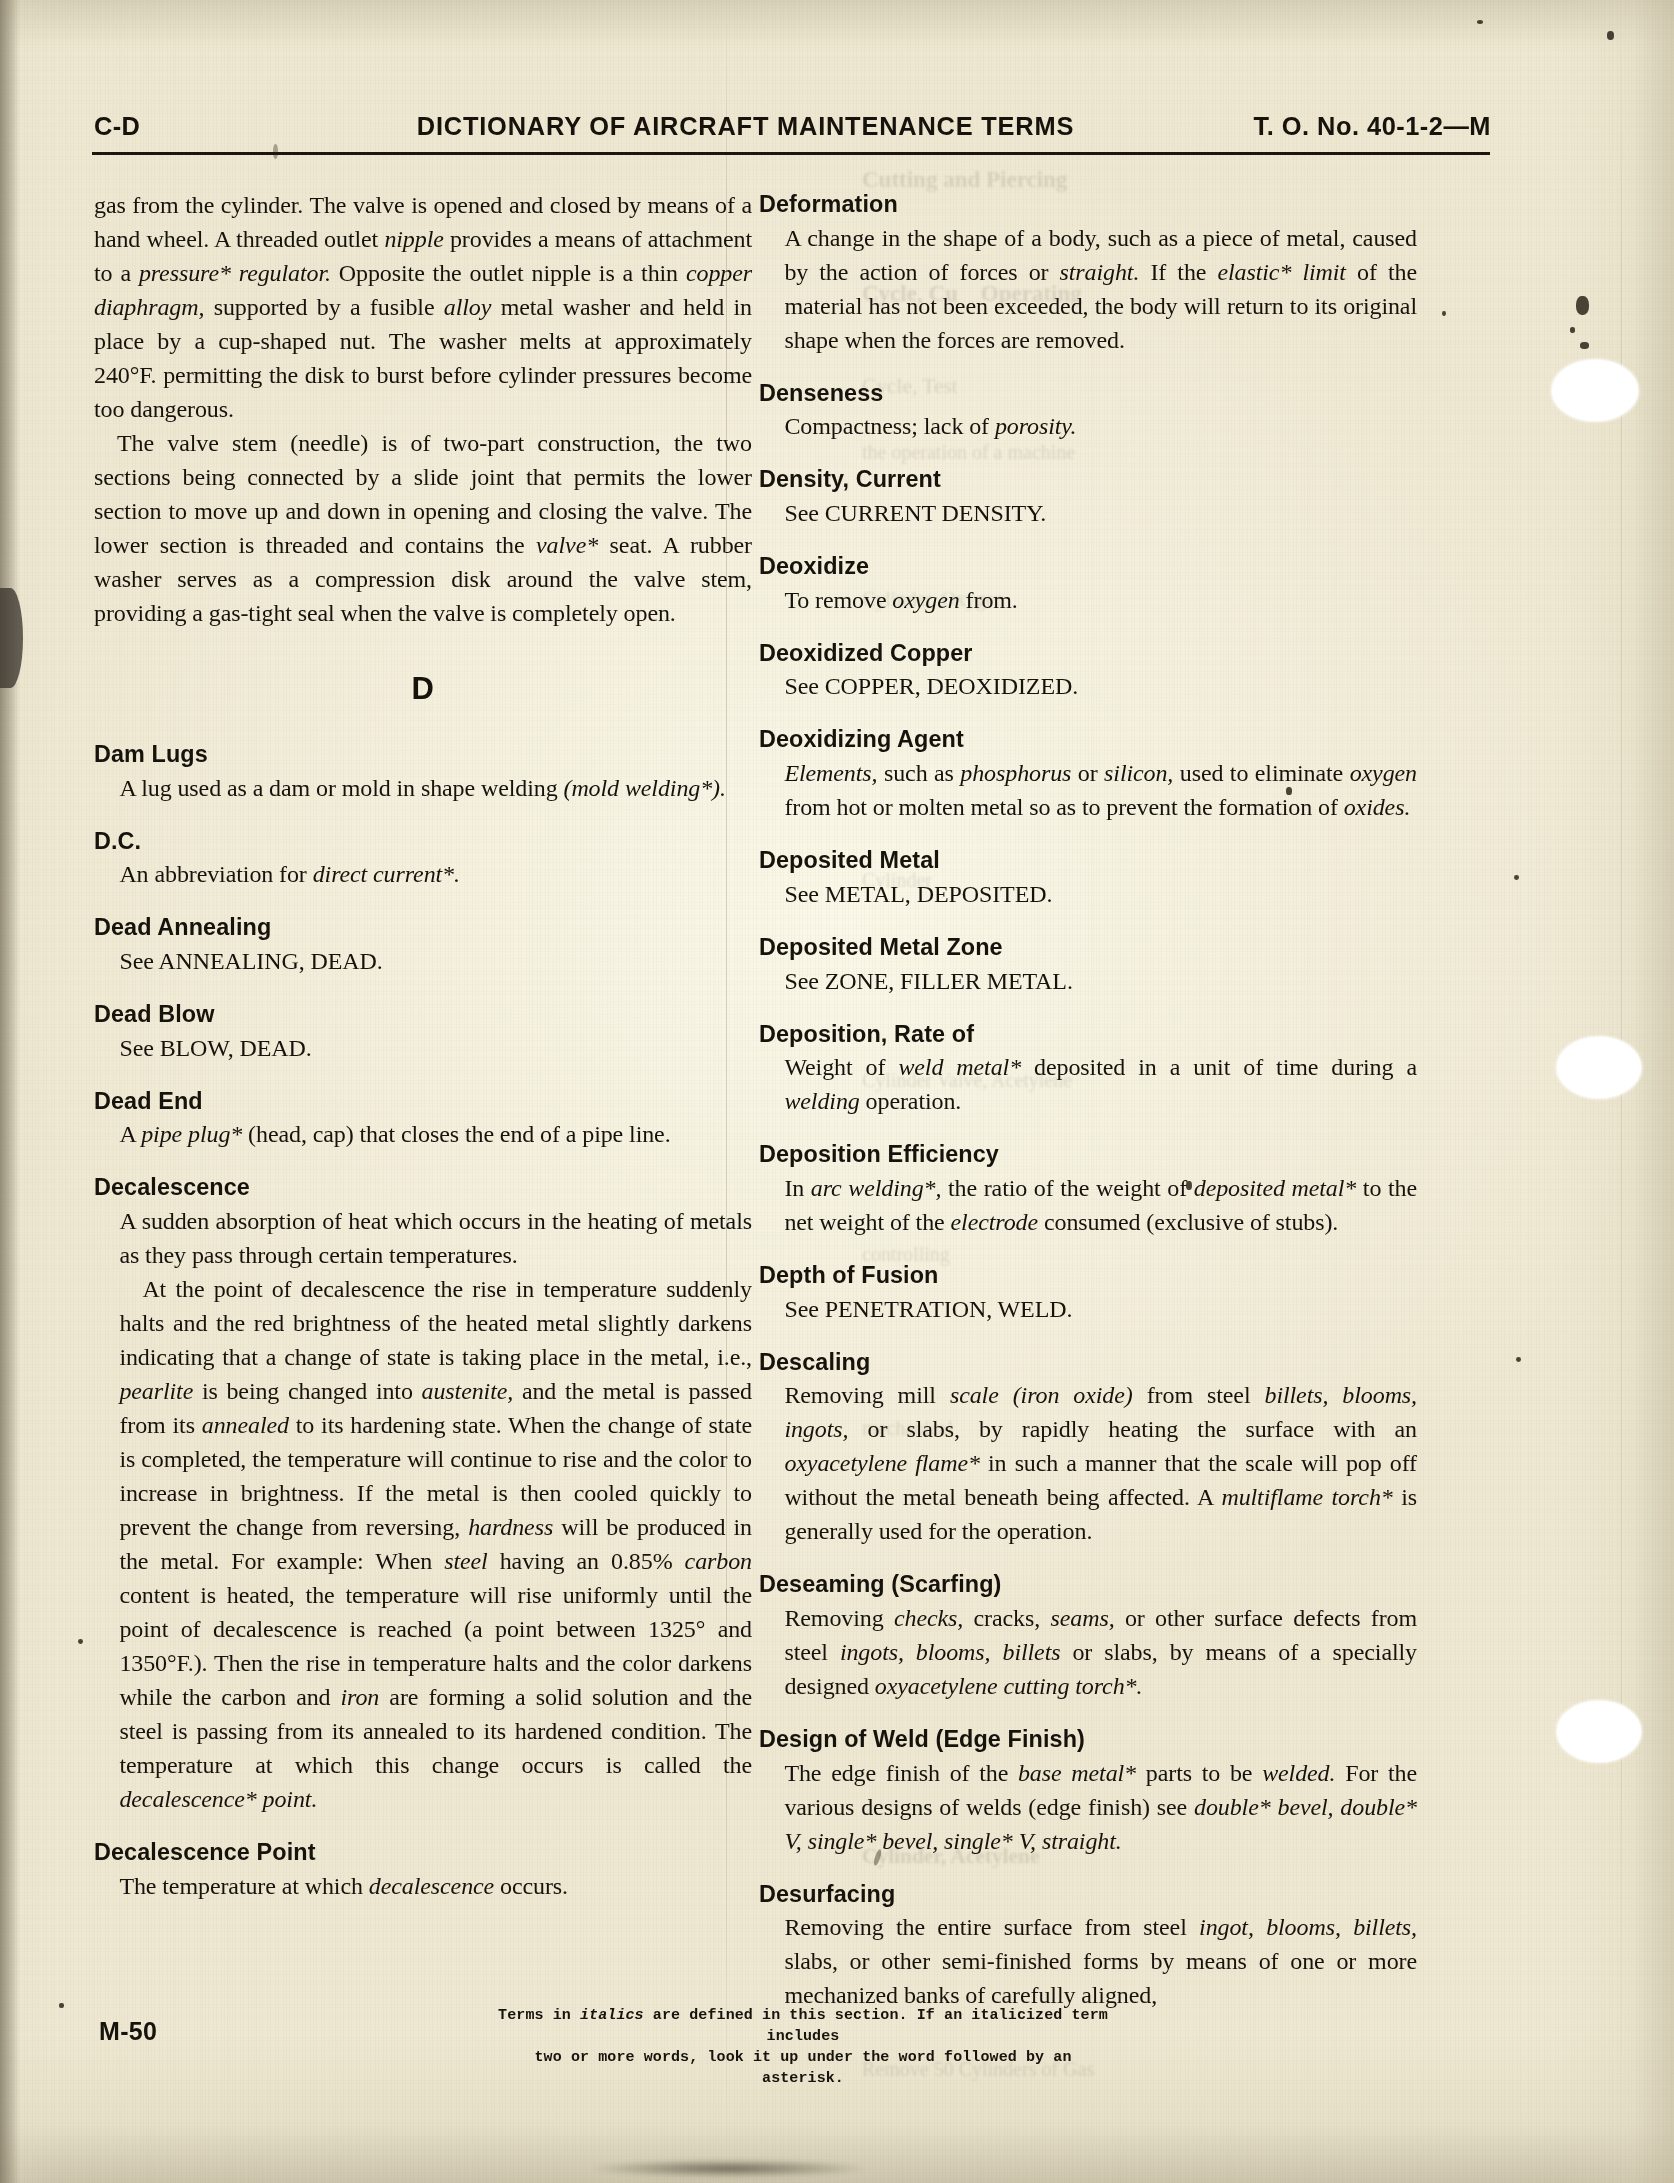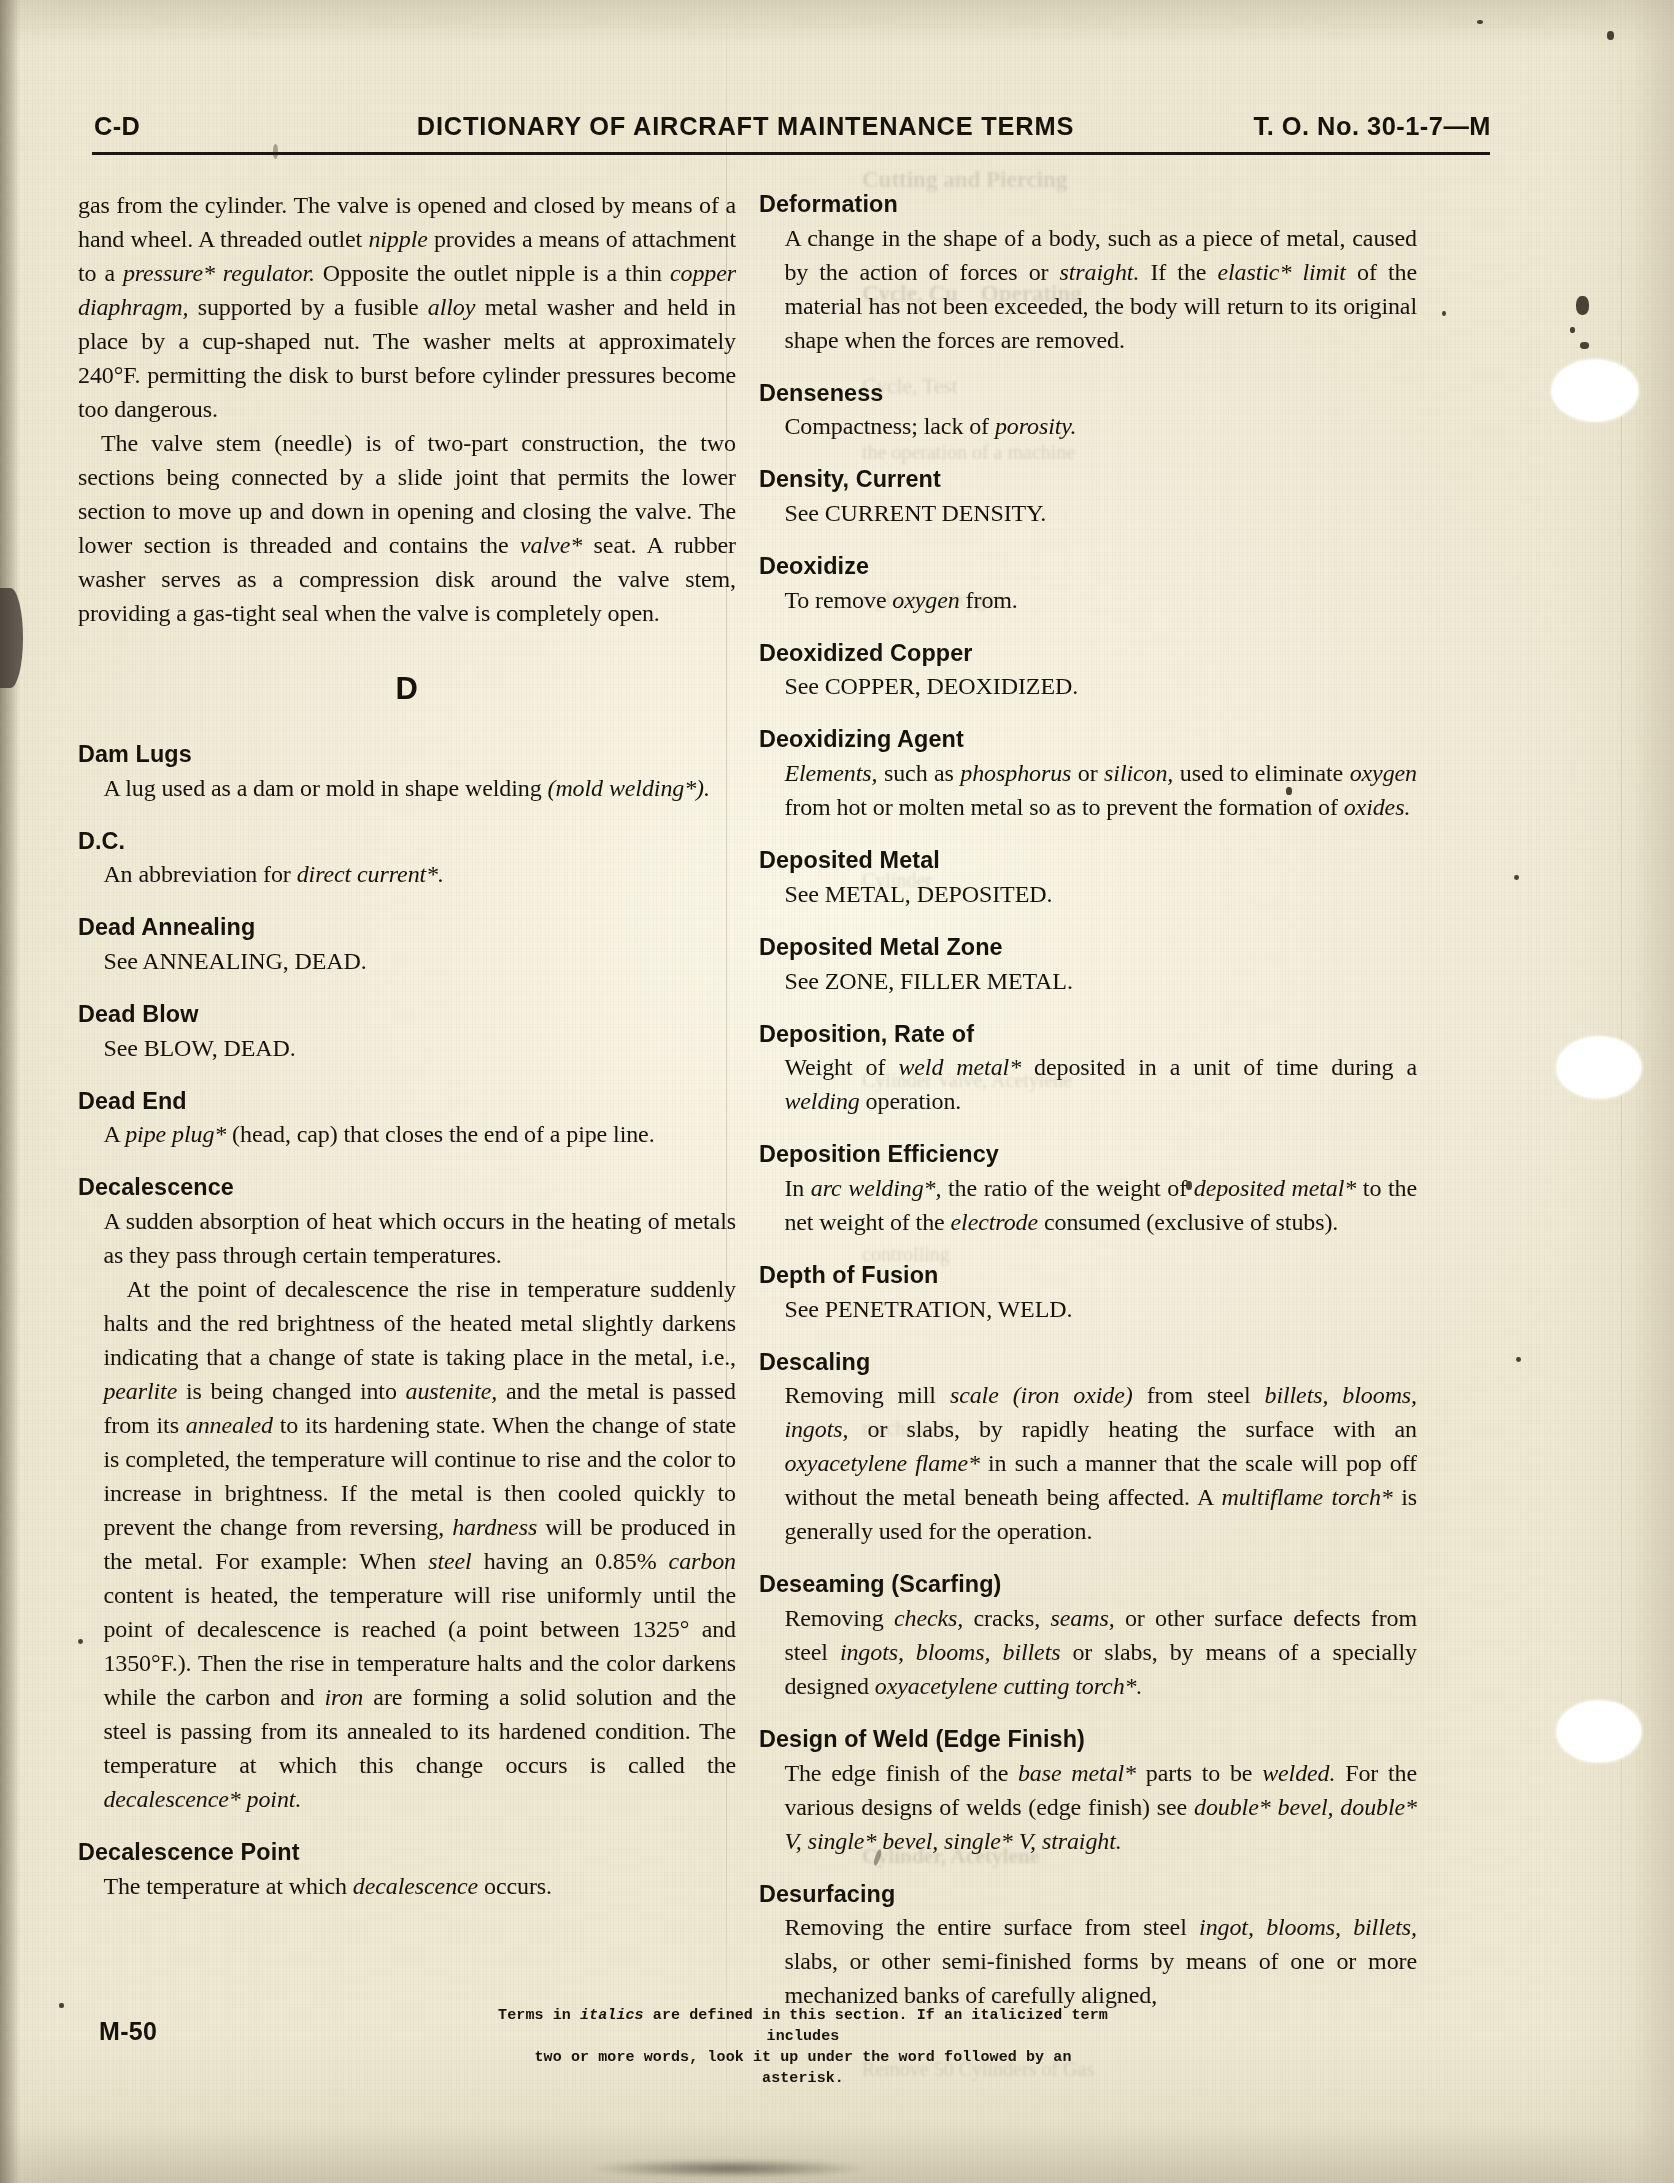--- a/index.html
+++ b/index.html
@@ -93,21 +93,21 @@
     width: 1398px; height: 2.7px;
     background: #1b1710;
   }
 
   
   .col {
     position: absolute;
     top: 188px;
     width: 658px;
   }
-  .col-left  { left: 78px; }
+  .col-left  { left: 94px; }
   .col-right { left: 759px; }
 
   p.body, p.cont {
     margin: 0;
     font-size: 24px;
     line-height: 34px;
     text-align: justify;
     text-align-last: left;
     hyphens: none;
     letter-spacing: -0.1px;
@@ -223,21 +223,21 @@
   <div class="bleed" style="left:862px; top:1243px; font-size:20px;">controlling</div>
   <div class="bleed" style="left:862px; top:1417px; font-size:20px;">mechanical</div>
   <div class="bleed" style="left:862px; top:1844px; font-size:21.4px; font-weight:bold;">Cylinder, Acetylene</div>
   <div class="bleed" style="left:862px; top:2058px; font-size:20px;">Remove 50 Cylinders of Gas</div>
 
   <div class="content">
 
     <div class="runhead">
       <span class="folio">C-D</span>
       <span class="title">DICTIONARY OF AIRCRAFT MAINTENANCE TERMS</span>
-      <span class="tono">T. O. No. 30-1-7—M</span>
+      <span class="tono">T. O. No. 40-1-2—M</span>
     </div>
     <div class="rule"></div>
 
     <div class="col col-left">
 
       <p class="cont">gas from the cylinder. The valve is opened and closed by means of a hand wheel. A threaded outlet <i>nipple</i> provides a means of attachment to a <i>pressure* regulator.</i> Opposite the outlet nipple is a thin <i>copper diaphragm,</i> supported by a fusible <i>alloy</i> metal washer and held in place by a cup-shaped nut. The washer melts at approximately 240°F. permitting the disk to burst before cylinder pressures become too dangerous.</p>
 
       <p class="body">The valve stem (needle) is of two-part construction, the two sections being connected by a slide joint that permits the lower section to move up and down in opening and closing the valve. The lower section is threaded and contains the <i>valve*</i> seat. A rubber washer serves as a compression disk around the valve stem, providing a gas-tight seal when the valve is completely open.</p>
 
       <div class="letter-head">D</div>

